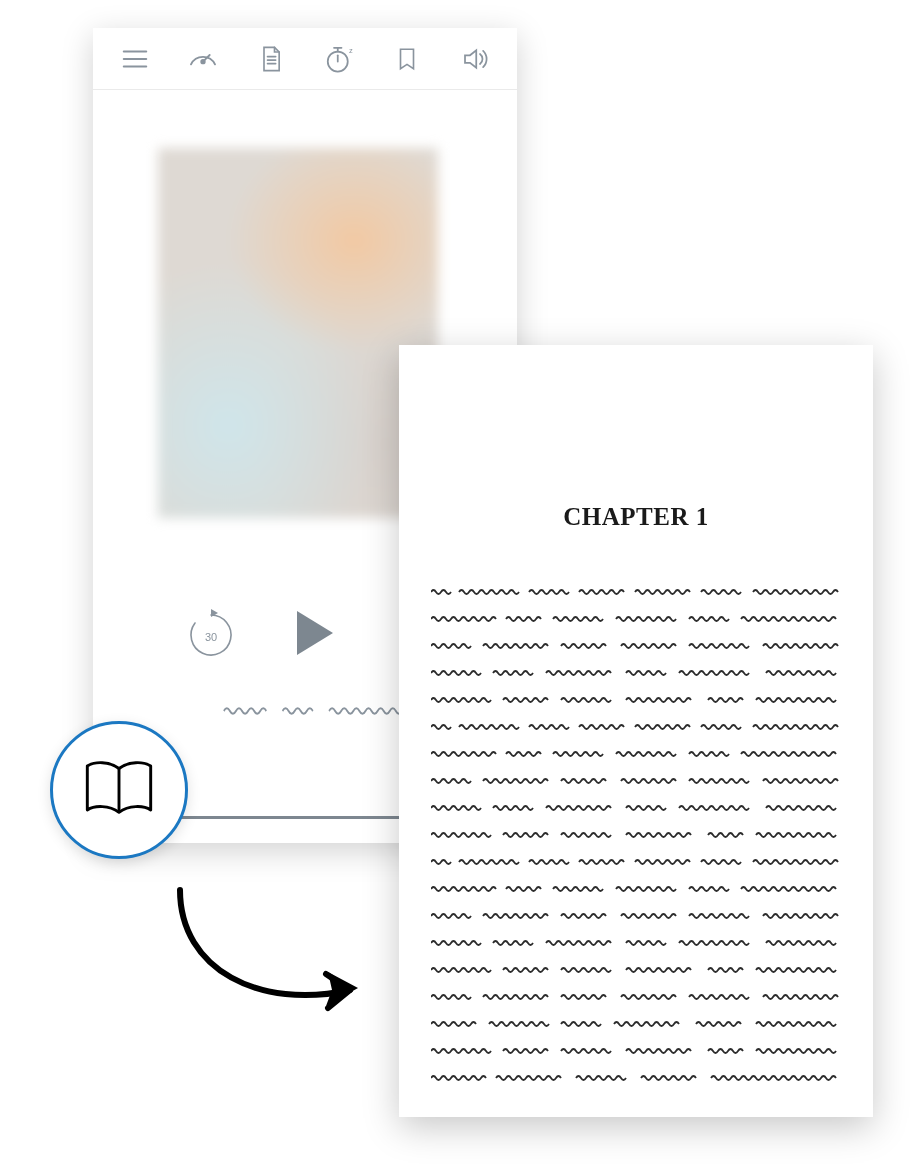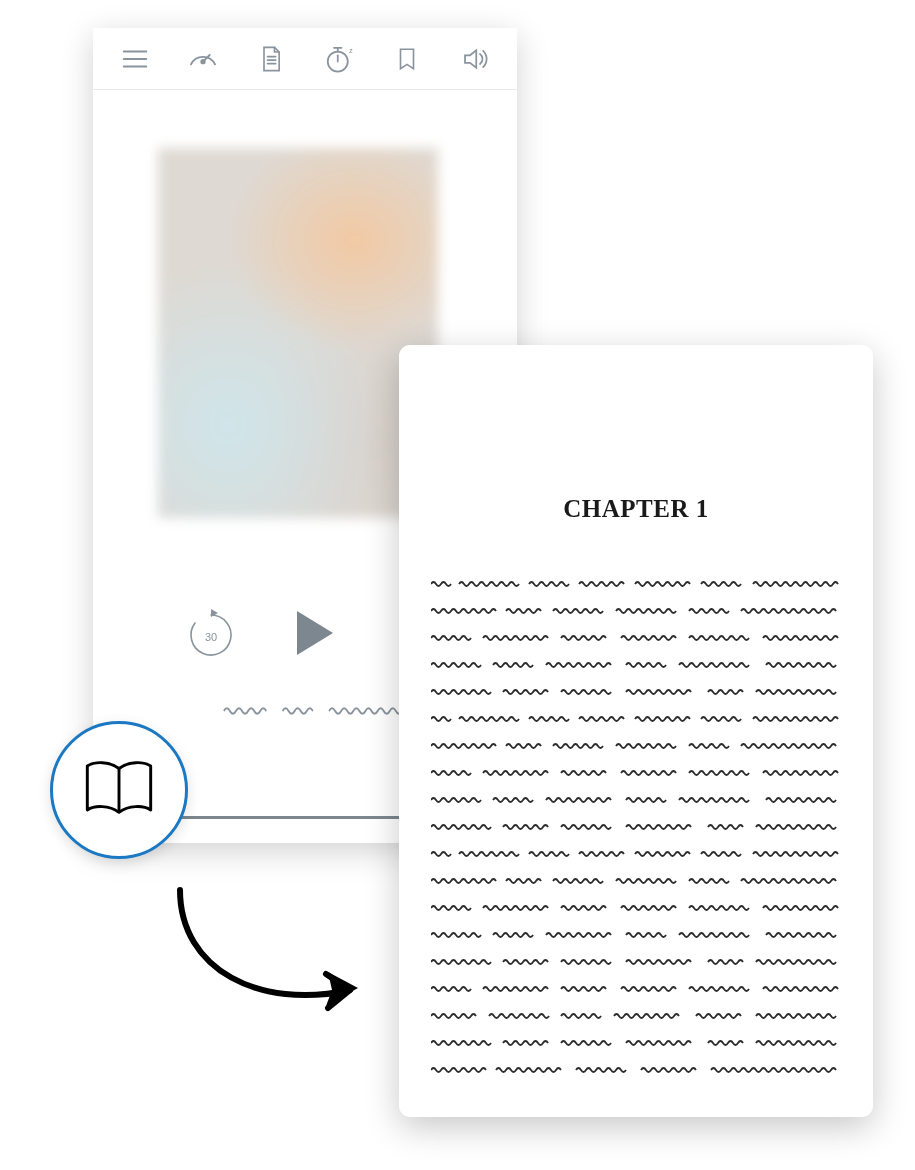--- a/index.html
+++ b/index.html
@@ -105,22 +105,21 @@
 
   
   .reader-panel {
     position: absolute;
     left: 399px;
     top: 345px;
     width: 474px;
     height: 772px;
     background: #ffffff;
     box-shadow: 0 10px 34px rgba(0,0,0,0.22);
-    padding: 0 32px;
-    border-radius: 11px;
+    padding: 8px 32px;
   }
   .chapter-title {
     text-align: center;
     font-weight: bold;
     font-size: 25px;
     letter-spacing: 0.5px;
     color: #1a1a1a;
     margin-top: 150px;
     margin-bottom: 56px;
   }

